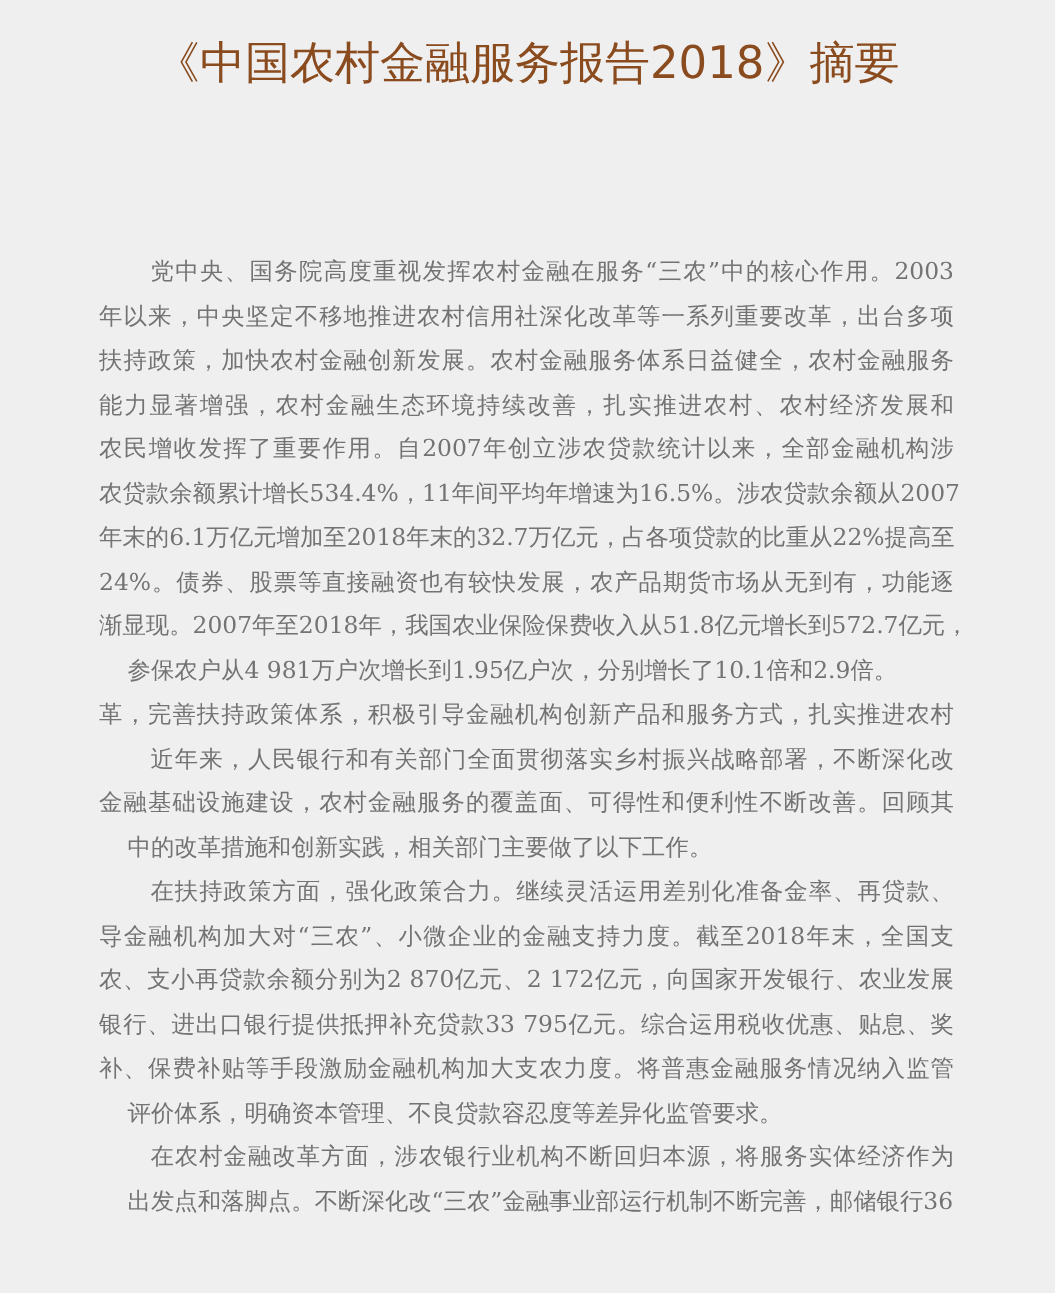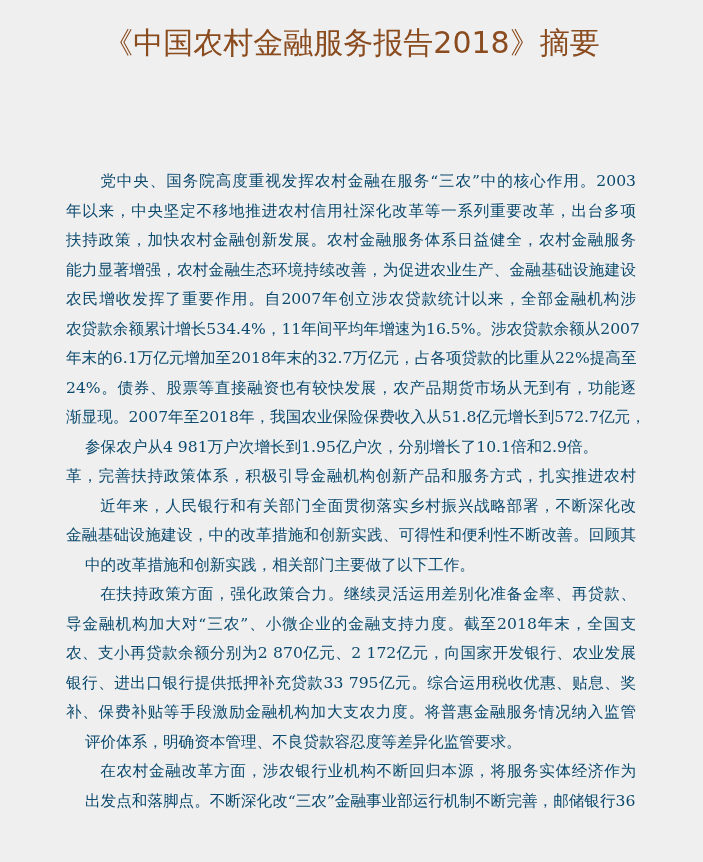--- a/index.html
+++ b/index.html
@@ -25,21 +25,21 @@
       line-height: 46px;
       color: #8a4b1e;
       letter-spacing: 0px;
       white-space: nowrap;
     }
     .body-text {
       position: absolute;
       top: 167px;
       left: 66px;
       width: 570px;
-      color: #0c4a6e;
+      color: #737373;
       font-size: 15.6px;
       line-height: 29.5px;
     }
     .para {
       margin: 0;
       text-indent: 2em;
       text-align: justify;
       text-align-last: left;
     }
     .line {
@@ -60,32 +60,32 @@
 </head>
 <body>
 
 <div class="title">《中国农村金融服务报告2018》摘要</div>
 
 <div class="body-text">
   <div class="para">
     <span class="line first">党中央、国务院高度重视发挥农村金融在服务“三农”中的核心作用。2003</span>
     <span class="line">年以来，中央坚定不移地推进农村信用社深化改革等一系列重要改革，出台多项</span>
     <span class="line">扶持政策，加快农村金融创新发展。农村金融服务体系日益健全，农村金融服务</span>
-    <span class="line">能力显著增强，农村金融生态环境持续改善，为促进农业生产、金融基础设施建设</span>
+    <span class="line">能力显著增强，农村金融生态环境持续改善，扎实推进农村、农村经济发展和</span>
     <span class="line">农民增收发挥了重要作用。自2007年创立涉农贷款统计以来，全部金融机构涉</span>
     <span class="line">农贷款余额累计增长534.4%，11年间平均年增速为16.5%。涉农贷款余额从2007</span>
     <span class="line">年末的6.1万亿元增加至2018年末的32.7万亿元，占各项贷款的比重从22%提高至</span>
     <span class="line">24%。债券、股票等直接融资也有较快发展，农产品期货市场从无到有，功能逐</span>
     <span class="line">渐显现。2007年至2018年，我国农业保险保费收入从51.8亿元增长到572.7亿元，</span>
     <span class="line last">参保农户从4 981万户次增长到1.95亿户次，分别增长了10.1倍和2.9倍。</span>
   </div>
   <div class="para">
     <span class="line">革，完善扶持政策体系，积极引导金融机构创新产品和服务方式，扎实推进农村</span>
     <span class="line first">近年来，人民银行和有关部门全面贯彻落实乡村振兴战略部署，不断深化改</span>
-    <span class="line">金融基础设施建设，中的改革措施和创新实践、可得性和便利性不断改善。回顾其</span>
+    <span class="line">金融基础设施建设，农村金融服务的覆盖面、可得性和便利性不断改善。回顾其</span>
     <span class="line last">中的改革措施和创新实践，相关部门主要做了以下工作。</span>
   </div>
   <div class="para">
     <span class="line first">在扶持政策方面，强化政策合力。继续灵活运用差别化准备金率、再贷款、</span>
     <span class="line">导金融机构加大对“三农”、小微企业的金融支持力度。截至2018年末，全国支</span>
     <span class="line">农、支小再贷款余额分别为2 870亿元、2 172亿元，向国家开发银行、农业发展</span>
     <span class="line">银行、进出口银行提供抵押补充贷款33 795亿元。综合运用税收优惠、贴息、奖</span>
     <span class="line">补、保费补贴等手段激励金融机构加大支农力度。将普惠金融服务情况纳入监管</span>
     <span class="line last">评价体系，明确资本管理、不良贷款容忍度等差异化监管要求。</span>
   </div>

